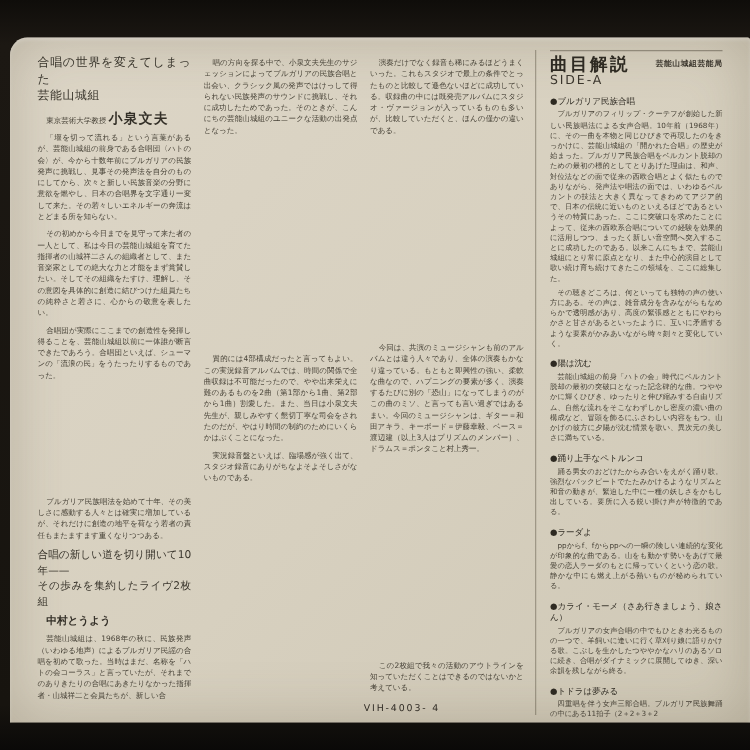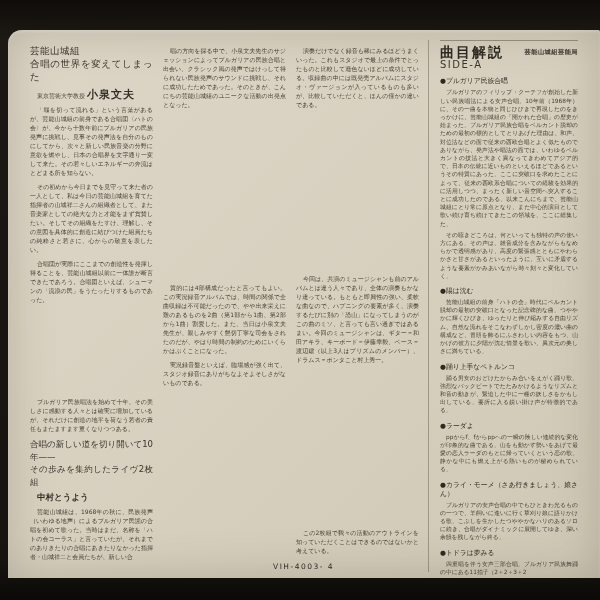--- a/index.html
+++ b/index.html
@@ -42,33 +42,33 @@
   }
   .liner-rule{border-top:1px solid rgba(55,48,36,.4);margin-bottom:7px;}
   .liner-head{display:flex;align-items:flex-end;margin-bottom:5px;}
   .liner-title{font-size:14px;font-weight:bold;color:#2e2a22;letter-spacing:2px;}
   .liner-credit{font-size:6.2px;font-weight:bold;color:#3a352c;margin-left:auto;letter-spacing:.5px;}
   .side-label{font-size:10px;letter-spacing:1.5px;color:#3a352c;margin-bottom:8px;}
   .track{margin-bottom:7px;}
   .track h4{font-size:6.8px;line-height:9px;font-weight:normal;color:#2e2a22;margin:0 0 2px;}
   .track p{margin:0 0 3px;text-indent:6px;}
   #catalog{
-    position:absolute;left:265px;top:532px;
+    position:absolute;left:283px;top:532px;
     font-size:7.5px;letter-spacing:1.5px;color:#2f2b24;
   }
 </style>
 </head>
 <body>
 
 <div class="paper">
 
   <div class="col" id="col1">
     <div class="art-title">
+      <div>合唱の世界を変えてしまった</div>
       <div>芸能山城組</div>
-      <div>合唱の世界を変えてしまった</div>
     </div>
     <p class="byline">
       <span class="affil">東京芸術大学教授</span>
       <span class="aname">小泉文夫</span>
     </p>
     <p>「堰を切って流れる」という言葉があるが、芸能山城組の前身である合唱団〈ハトの会〉が、今から十数年前にブルガリアの民族発声に挑戦し、見事その発声法を自分のものにしてから、次々と新しい民族音楽の分野に意欲を燃やし、日本の合唱界を文字通り一変して来た。その若々しいエネルギーの奔流はとどまる所を知らない。</p>
     <p>その初めから今日までを見守って来た者の一人として、私は今日の芸能山城組を育てた指揮者の山城祥二さんの組織者として、また音楽家としての絶大な力と才能をまず賞賛したい。そしてその組織をたすけ、理解し、その意図を具体的に創造に結びつけた組員たちの純粋さと若さに、心からの敬意を表したい。</p>
     <p>合唱団が実際にここまでの創造性を発揮し得ることを、芸能山城組以前に一体誰が断言できたであろう。合唱団といえば、シューマンの「流浪の民」をうたったりするものであった。</p>
     <div class="spacer"></div>
     <p>ブルガリア民族唱法を始めて十年、その美しさに感動する人々とは確実に増加しているが、それだけに創造の地平を荷なう若者の責任もまたますます重くなりつつある。</p>

